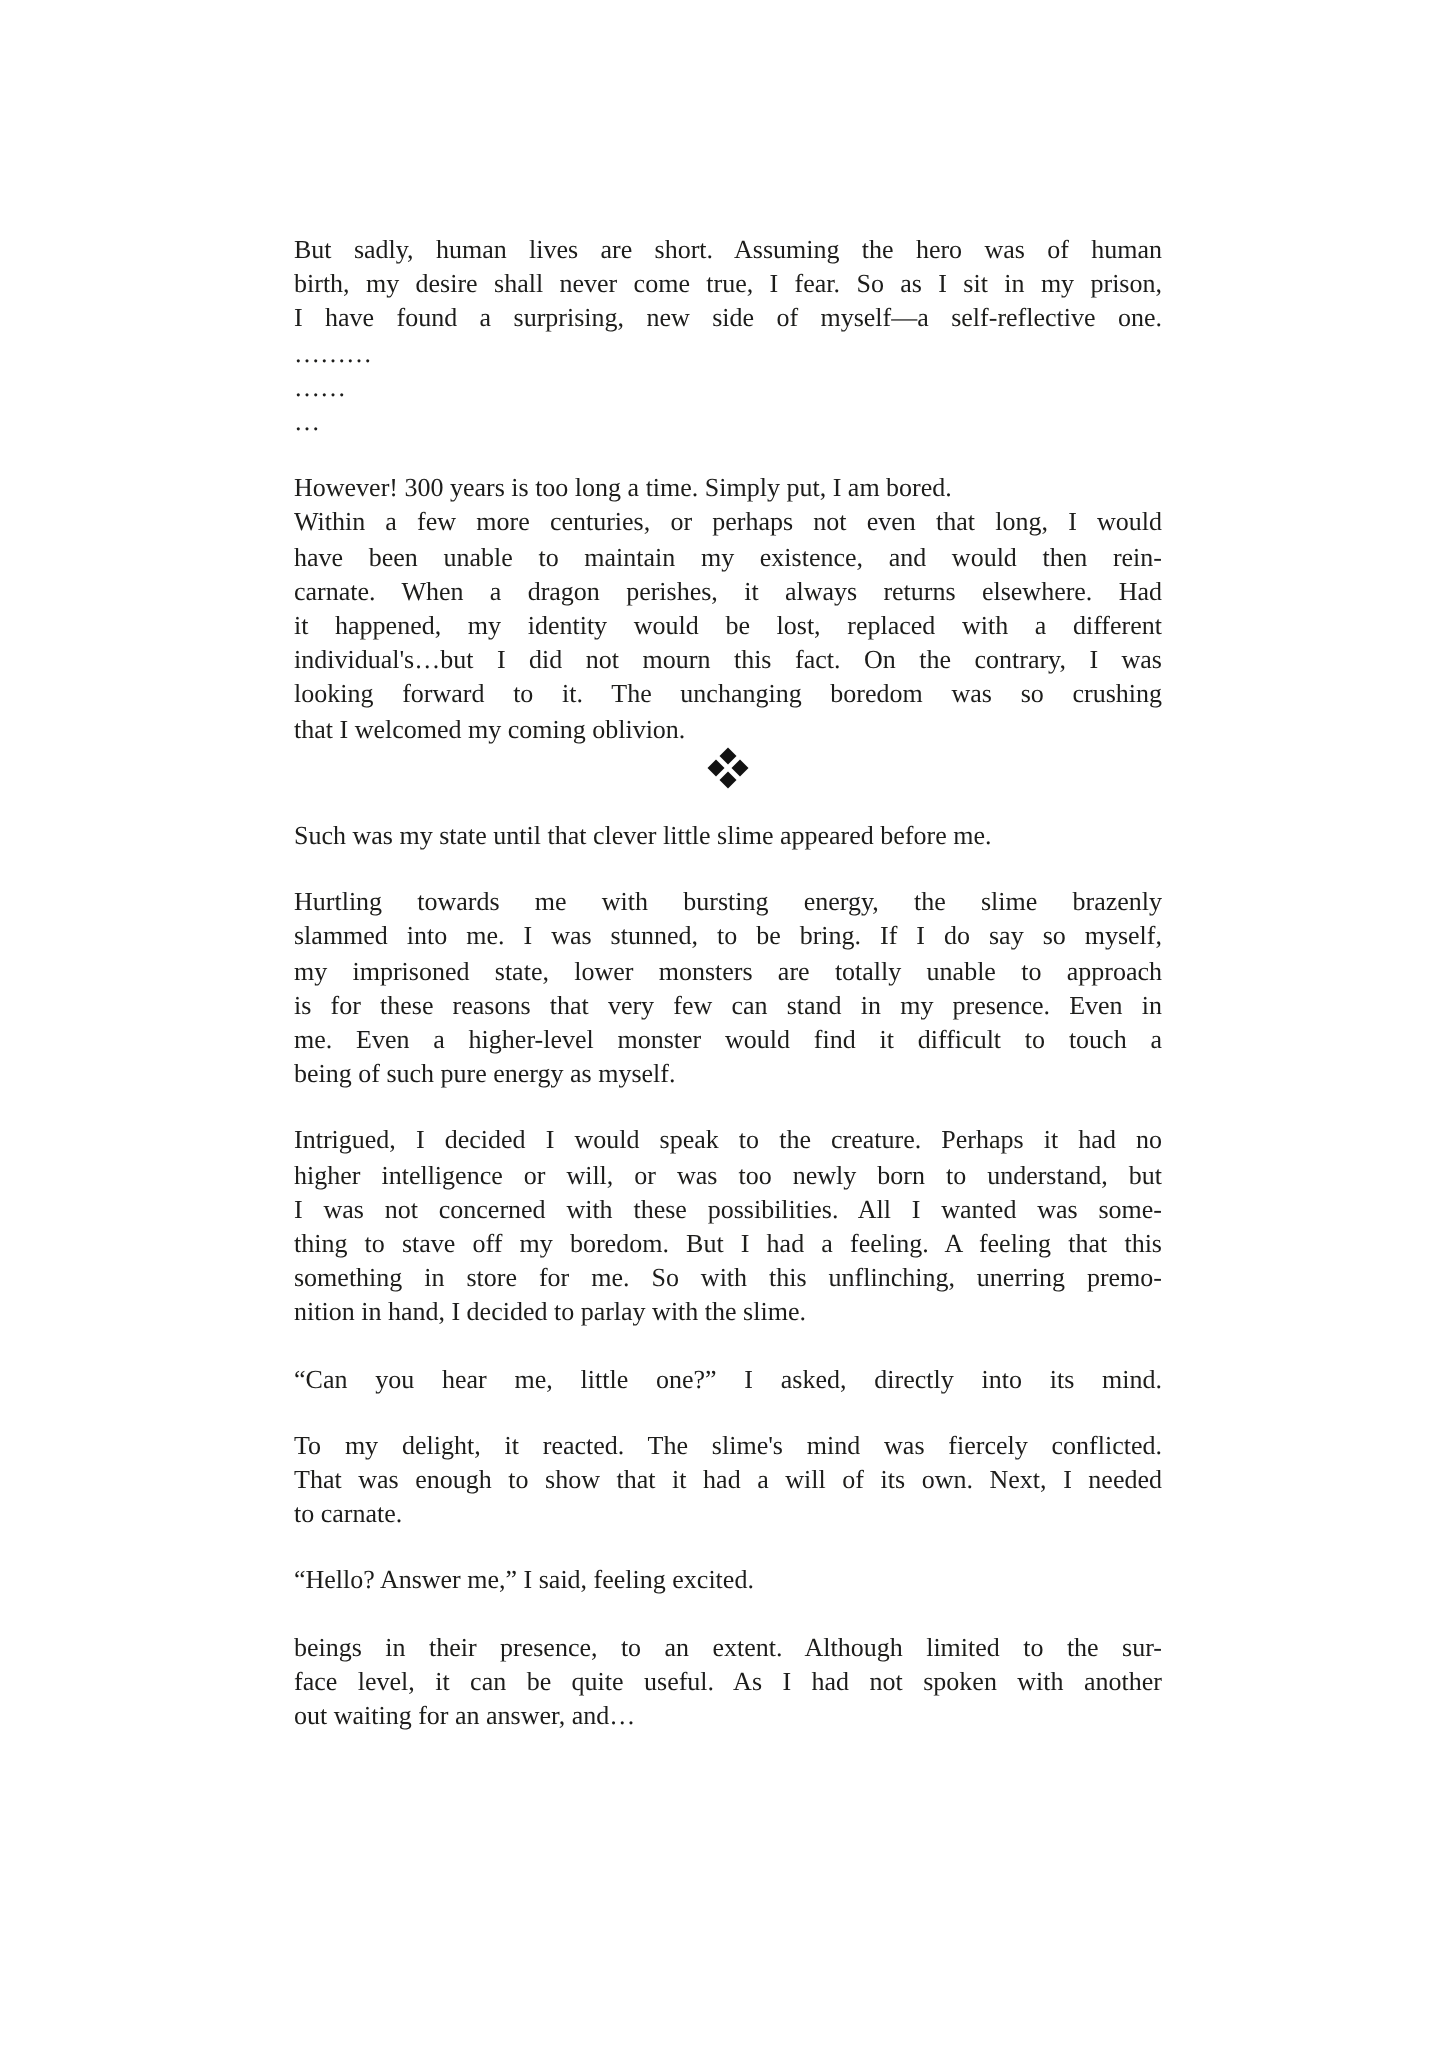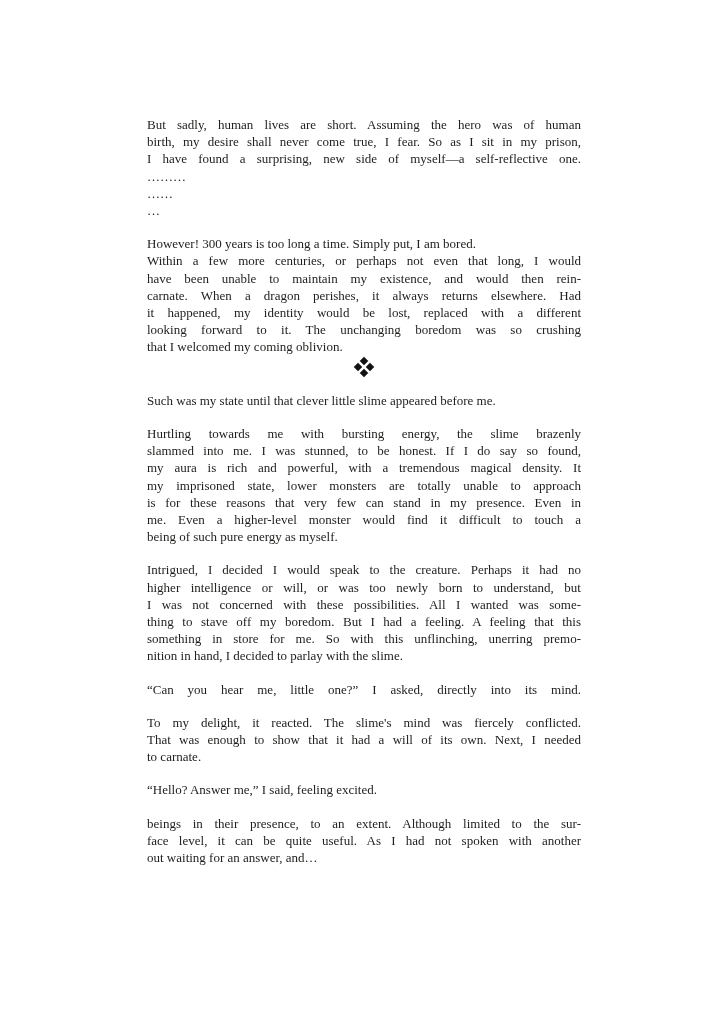--- a/index.html
+++ b/index.html
@@ -71,38 +71,38 @@
         <div class="line">………</div>
         <div class="line">……</div>
         <div class="line">…</div>
       </div>
       <div class="para">
         <div class="line">However! 300 years is too long a time. Simply put, I am bored.</div>
         <div class="line just">Within a few more centuries, or perhaps not even that long, I would</div>
         <div class="line just">have been unable to maintain my existence, and would then rein-</div>
         <div class="line just">carnate. When a dragon perishes, it always returns elsewhere. Had</div>
         <div class="line just">it happened, my identity would be lost, replaced with a different</div>
+        <div class="line just">individual's…but I did not mourn this fact. On the contrary, I was</div>
         <div class="line just">looking forward to it. The unchanging boredom was so crushing</div>
         <div class="line">that I welcomed my coming oblivion.</div>
       </div>
       <div class="ornament-row">
         <div class="diamonds">
           <span class="d-top"></span>
           <span class="d-left"></span>
           <span class="d-right"></span>
           <span class="d-bottom"></span>
         </div>
       </div>
       <div class="para">
         <div class="line">Such was my state until that clever little slime appeared before me.</div>
       </div>
       <div class="para">
         <div class="line just">Hurtling towards me with bursting energy, the slime brazenly</div>
-        <div class="line just">slammed into me. I was stunned, to be honest. If I do say so found,</div>
-        <div class="line just">my aura is rich and powerful, with a tremendous magical density. It</div>
+        <div class="line just">slammed into me. I was stunned, to be bring. If I do say so myself,</div>
         <div class="line just">my imprisoned state, lower monsters are totally unable to approach</div>
         <div class="line just">is for these reasons that very few can stand in my presence. Even in</div>
         <div class="line just">me. Even a higher-level monster would find it difficult to touch a</div>
         <div class="line">being of such pure energy as myself.</div>
       </div>
       <div class="para">
         <div class="line just">Intrigued, I decided I would speak to the creature. Perhaps it had no</div>
         <div class="line just">higher intelligence or will, or was too newly born to understand, but</div>
         <div class="line just">I was not concerned with these possibilities. All I wanted was some-</div>
         <div class="line just">thing to stave off my boredom. But I had a feeling. A feeling that this</div>

